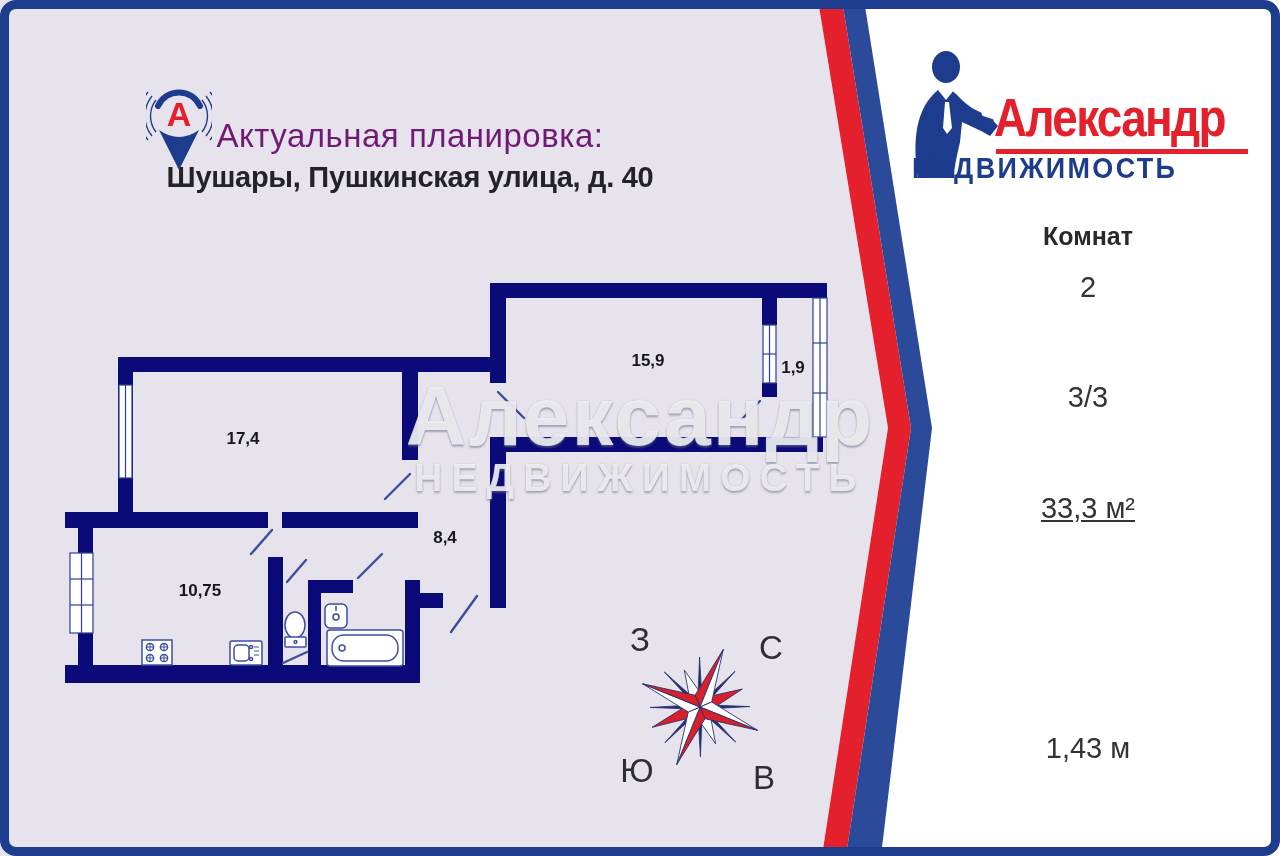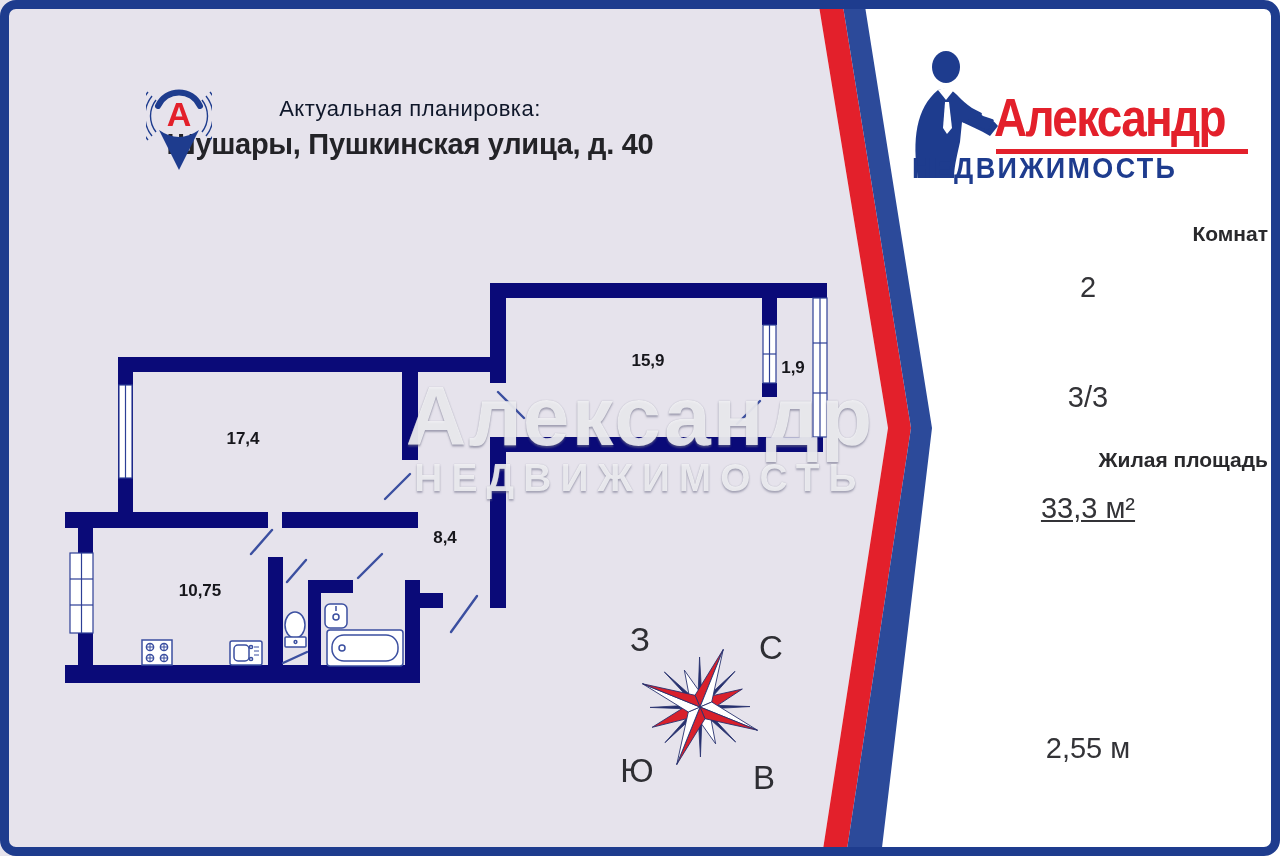--- a/index.html
+++ b/index.html
@@ -3,21 +3,21 @@
 <meta charset="utf-8">
 <style>
   html,body{margin:0;padding:0;background:#888;}
   #root{position:relative;width:1280px;height:856px;background:#fff;overflow:hidden;
         font-family:"Liberation Sans","DejaVu Sans",sans-serif;}
   #bg{position:absolute;left:0;top:0;z-index:0;}
   #frame{position:absolute;left:0;top:0;width:1262px;height:838px;border:9px solid #1e3c8e;
          border-radius:16px;z-index:60;pointer-events:none;}
   
   #header{position:absolute;left:110px;top:96px;width:600px;text-align:center;z-index:5;}
-  #header .l1{font-size:22px;color:#0f172a;letter-spacing:.5px;}
+  #header .l1{font-size:33px;color:#701a75;letter-spacing:.5px;margin-top:21px;}
   #header .l2{font-size:29px;font-weight:bold;color:#232327;margin-top:6px;letter-spacing:-.3px;}
   #pin{position:absolute;left:146px;top:84px;z-index:6;}
   
   #brand{position:absolute;left:890px;top:46px;width:380px;height:140px;z-index:5;}
   #brand-man{position:absolute;left:8px;top:4px;}
   #brand-name{position:absolute;left:104px;top:40px;font-size:54px;font-weight:bold;color:#e3202b;
               letter-spacing:-2px;transform:scaleX(.85);transform-origin:left top;white-space:nowrap;}
   #brand-underline{position:absolute;left:106px;top:103px;width:252px;height:5px;background:#e3202b;}
   #brand-tag{position:absolute;left:22px;top:106px;font-size:29px;font-weight:bold;color:#1e3c8e;
              letter-spacing:2.5px;transform:scaleX(.93);transform-origin:left top;white-space:nowrap;}
@@ -28,21 +28,21 @@
              color:rgba(255,255,255,.8);pointer-events:none;}
   #watermark .w1{font-size:84px;font-weight:bold;letter-spacing:2px;line-height:76px;
                  text-shadow:0 2px 2px rgba(110,110,135,.55),0 0 1px rgba(120,120,145,.6);}
   #watermark .w2{font-size:39px;font-weight:bold;letter-spacing:9px;margin-top:2px;
                  text-shadow:0 2px 2px rgba(110,110,135,.5),0 0 1px rgba(120,120,145,.6);}
   
   #compass{position:absolute;left:600px;top:605px;width:200px;height:200px;z-index:5;}
   #compass .dir{position:absolute;font-size:33px;color:#2e2e33;transform:translate(-50%,-50%);}
   
   .stat-label,.stat-value{position:absolute;left:908px;width:360px;text-align:center;z-index:5;}
-  .stat-label{font-size:21px;font-weight:bold;color:#29292c;text-align:right;}
+  .stat-label{font-size:25px;font-weight:bold;color:#29292c;}
   .stat-value{font-size:29px;color:#333337;}
 </style>
 </head>
 <body>
 <div id="root">
 
 <svg id="bg" width="1280" height="856">
   <polygon points="0,0 818,0 888,428 822,856 0,856" fill="#e6e3ec"></polygon>
   <polygon points="818,0 842,0 911,428 846,856 822,856 888,428" fill="#e3202b"></polygon>
   <polygon points="842,0 864,0 932,428 881,856 846,856 911,428" fill="#2c4a9a"></polygon>
@@ -228,19 +228,18 @@
   </svg>
   <span class="dir" style="left:40px;top:35px;">З</span>
   <span class="dir" style="left:171px;top:43px;">С</span>
   <span class="dir" style="left:37px;top:166px;">Ю</span>
   <span class="dir" style="left:164px;top:173px;">В</span>
 </div>
 
 <div class="stat-label" style="top:222px;">Комнат</div>
 <div class="stat-value" style="top:271px;">2</div>
 <div class="stat-value" style="top:381px;">3/3</div>
-<div class="stat-label" style="top:448px;">Жилая площадь</div>
 <div class="stat-value" style="top:492px;text-decoration:underline;">33,3 м²</div>
-<div class="stat-value" style="top:732px;">2,55 м</div>
+<div class="stat-value" style="top:732px;">1,43 м</div>
 
 <div id="frame"></div>
 
 </div>
 
 </body></html>

